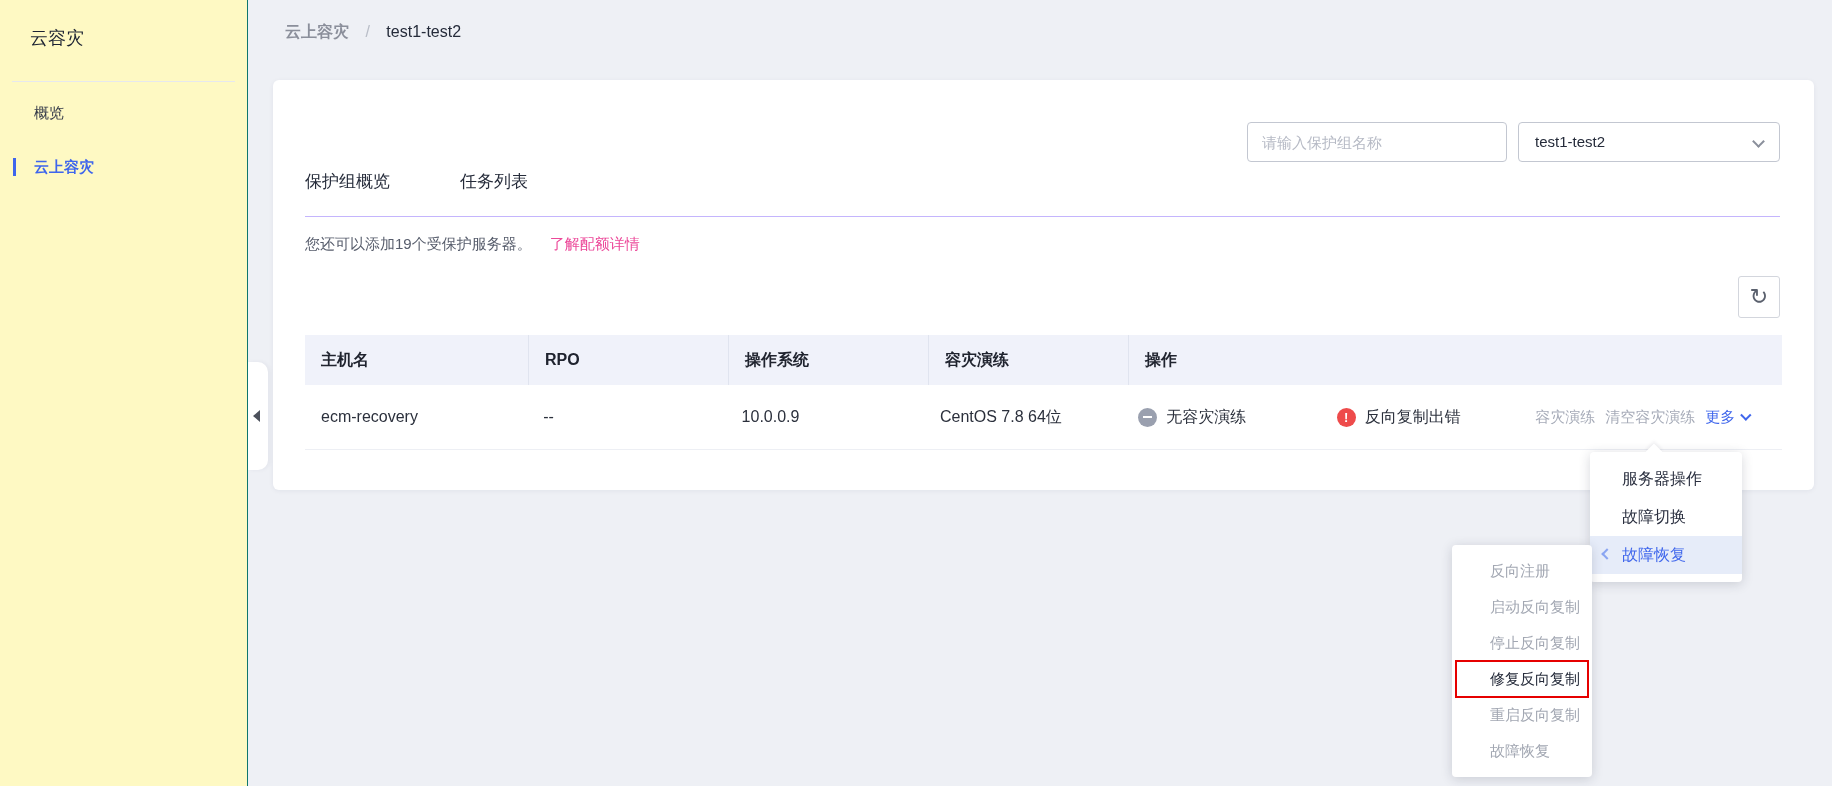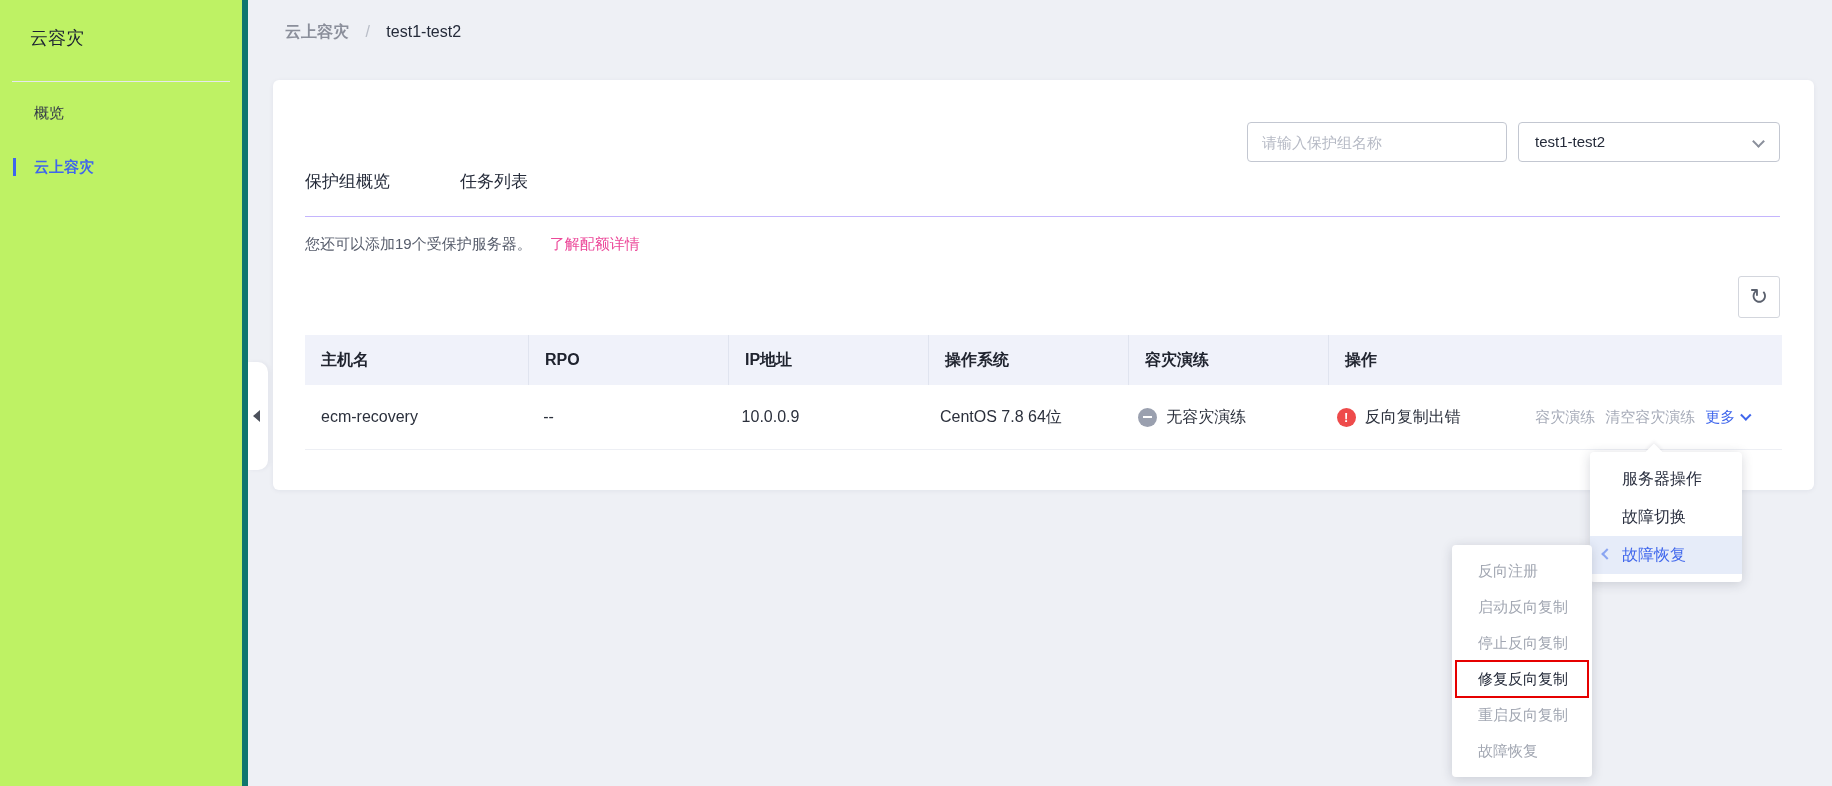--- a/index.html
+++ b/index.html
@@ -1,21 +1,21 @@
 <!DOCTYPE html>
 <html><head>
 <meta charset="utf-8">
 <style>
   * { margin:0; padding:0; box-sizing:border-box; }
   html,body { width:1832px; height:786px; }
   body { font-family:"Liberation Sans","DejaVu Sans",sans-serif; color:#252b3a; background:#fff; }
   #stage { position:relative; width:1832px; height:786px; overflow:hidden; background:#eef0f5; }
 
   
-  .sidebar { position:absolute; left:0; top:0; width:248px; height:786px; background:#bef264; border-right:6px solid #0f766e; z-index:2; }
+  .sidebar { position:absolute; left:0; top:0; width:248px; height:786px; background:#fef9c3; border-right:1px solid #0f766e; z-index:2; }
   .sidebar-title { position:absolute; left:30px; top:26px; font-size:18px; color:#1b2232; }
   .sidebar-divider { position:absolute; left:12px; right:12px; top:81px; height:1px; background:#e6e8ee; }
   .nav-item { position:absolute; left:0; width:100%; height:34px; line-height:34px; padding-left:34px; font-size:15px; color:#333948; cursor:pointer; }
   .nav-item.overview { top:96px; }
   .nav-item.active { top:150px; color:#3f66ec; font-weight:bold; }
   .nav-item .active-bar { position:absolute; left:13px; top:8px; width:3px; height:18px; background:#3f66ec; }
 
   
   .collapse-handle { position:absolute; left:248px; top:362px; width:20px; height:108px; background:#fff; border-radius:0 10px 10px 0; z-index:3; box-shadow:2px 0 4px rgba(30,40,70,.05); cursor:pointer; }
   .collapse-handle .tri { position:absolute; left:5px; top:48px; width:0; height:0; border-top:6px solid transparent; border-bottom:6px solid transparent; border-right:7px solid #4c515c; }
@@ -75,21 +75,21 @@
 
   
   .menu { position:absolute; background:#fff; border-radius:4px; box-shadow:0 2px 12px rgba(31,38,60,.18); z-index:10; padding:8px 0; }
   .more-menu { left:1590px; top:452px; width:152px; }
   .more-menu .caret { position:absolute; left:58px; top:-6px; width:12px; height:12px; background:#fff; transform:rotate(45deg); box-shadow:-2px -2px 3px rgba(31,38,60,.06); }
   .menu-item { position:relative; height:38px; line-height:38px; padding-left:32px; font-size:16px; color:#2b3040; cursor:pointer; white-space:nowrap; }
   .menu-item.active { background:#e6ecf9; color:#3f66ec; }
   .menu-item.active .chev-left { position:absolute; left:13px; top:14px; width:8px; height:8px; border-left:2px solid #8aa5f2; border-bottom:2px solid #8aa5f2; transform:rotate(45deg); border-right:none; }
 
   .sub-menu { left:1452px; top:545px; width:140px; }
-  .sub-item { position:relative; height:36px; line-height:36px; padding-left:26px; font-size:15px; color:#a2a7b2; cursor:pointer; white-space:nowrap; }
+  .sub-item { position:relative; height:36px; line-height:36px; padding-left:38px; font-size:15px; color:#a2a7b2; cursor:pointer; white-space:nowrap; }
   .sub-item.enabled { color:#252b3a; }
   .sub-item .anno-box { position:absolute; left:3px; right:3px; top:-1px; bottom:-1px; border:2px solid #e60000; pointer-events:none; }
 </style>
 </head>
 <body>
 
 <div id="stage">
 
   <div class="sidebar">
     <div class="sidebar-title">云容灾</div>
@@ -134,21 +134,20 @@
       </div>
 
       <div class="refresh-btn">
         <span>↻</span>
       </div>
 
       <div class="tbl">
         <div class="tbl-head">
           <div class="th c0">主机名</div>
           <div class="th c1">RPO</div>
-          <div class="th c2">IP地址</div>
           <div class="th c3">操作系统</div>
           <div class="th c4">容灾演练</div>
           <div class="th c6">操作</div>
         </div>
 
         <div class="tbl-row">
           <div class="td c0">ecm-recovery</div>
           <div class="td c1">--</div>
           <div class="td c2">10.0.0.9</div>
           <div class="td c3">CentOS 7.8 64位</div>

